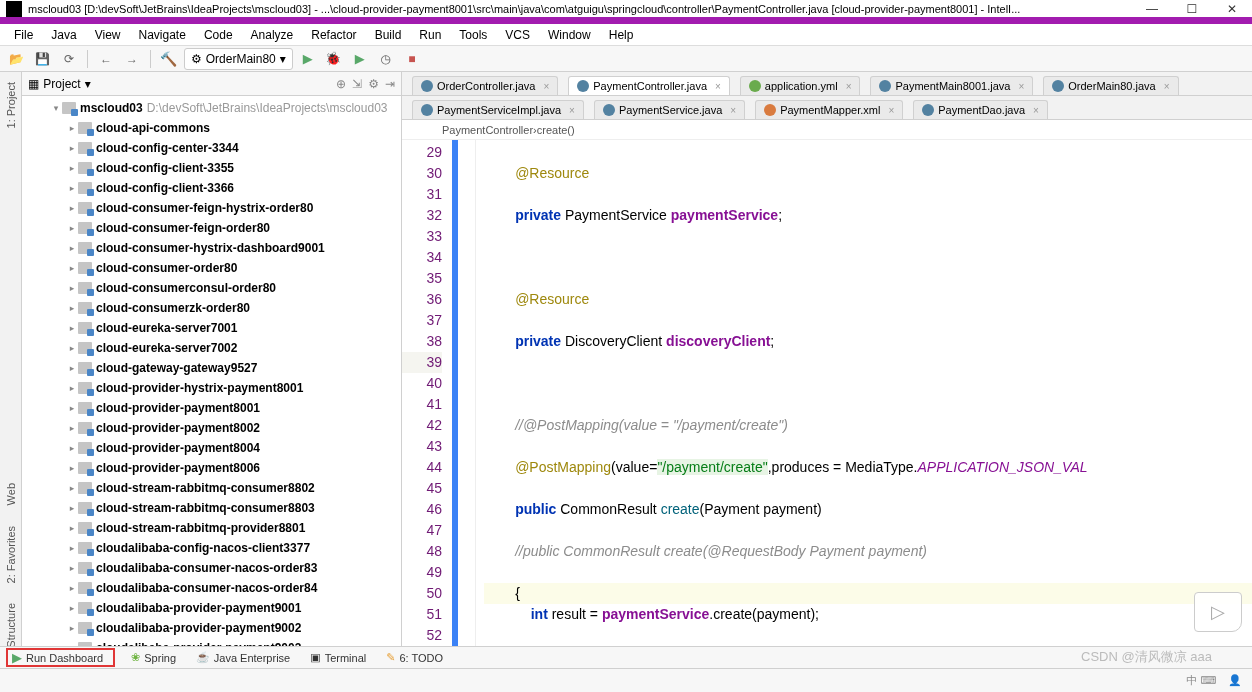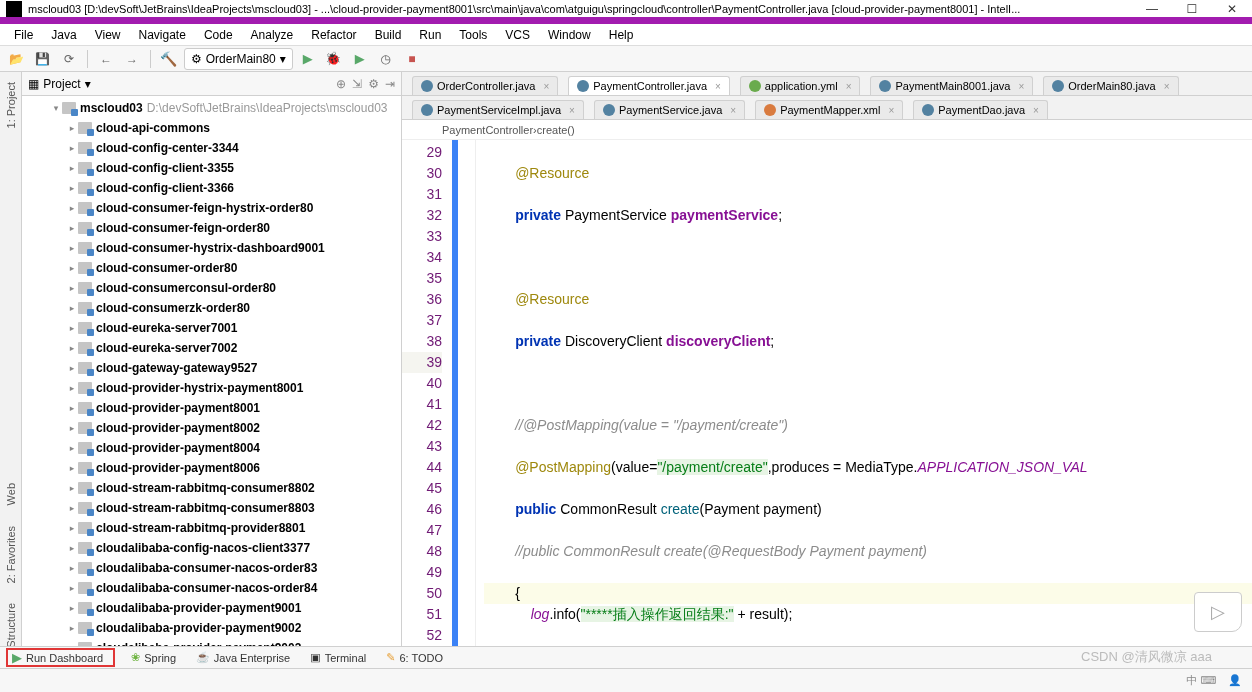--- a/index.html
+++ b/index.html
@@ -371,20 +371,21 @@
 <div class="cl">        <span class="kw">private</span><span> PaymentService </span><span class="fld">paymentService</span><span>;</span></div>
 <div class="cl"></div>
 <div class="cl">        <span class="ann">@Resource</span></div>
 <div class="cl">        <span class="kw">private</span><span> DiscoveryClient </span><span class="fld">discoveryClient</span><span>;</span></div>
 <div class="cl"></div>
 <div class="cl">        <span class="cmt">//@PostMapping(value = "/payment/create")</span></div>
 <div class="cl">        <span class="ann">@PostMapping</span><span>(value=</span><span class="str">"/payment/create"</span><span>,produces = MediaType.</span><span class="stat">APPLICATION_JSON_VAL</span></div>
 <div class="cl">        <span class="kw">public</span><span> CommonResult </span><span class="mth">create</span><span>(Payment payment)</span></div>
 <div class="cl">        <span class="cmt">//public CommonResult create(@RequestBody Payment payment)</span></div>
 <div class="cl code-line-hl">        <span>{</span></div>
+<div class="cl">            <span class="kw">int</span><span> result = </span><span class="fld">paymentService</span><span>.create(payment);</span></div>
 <div class="cl">            <span class="stat">log</span><span>.info(</span><span class="str">"*****插入操作返回结果:"</span><span> + result);</span></div>
 
 
 
 
 
 
 
 
 

